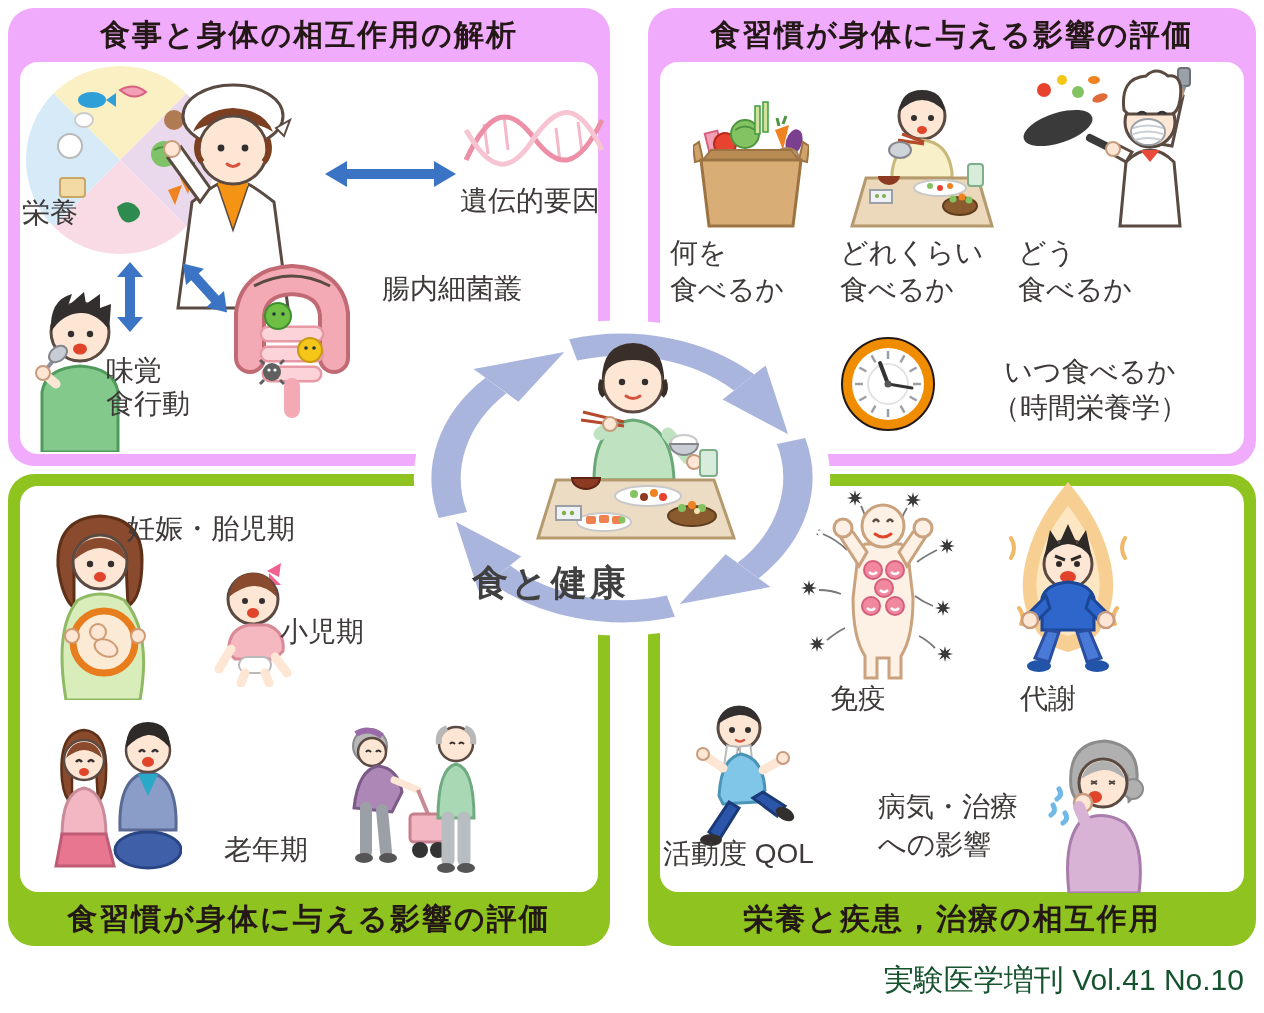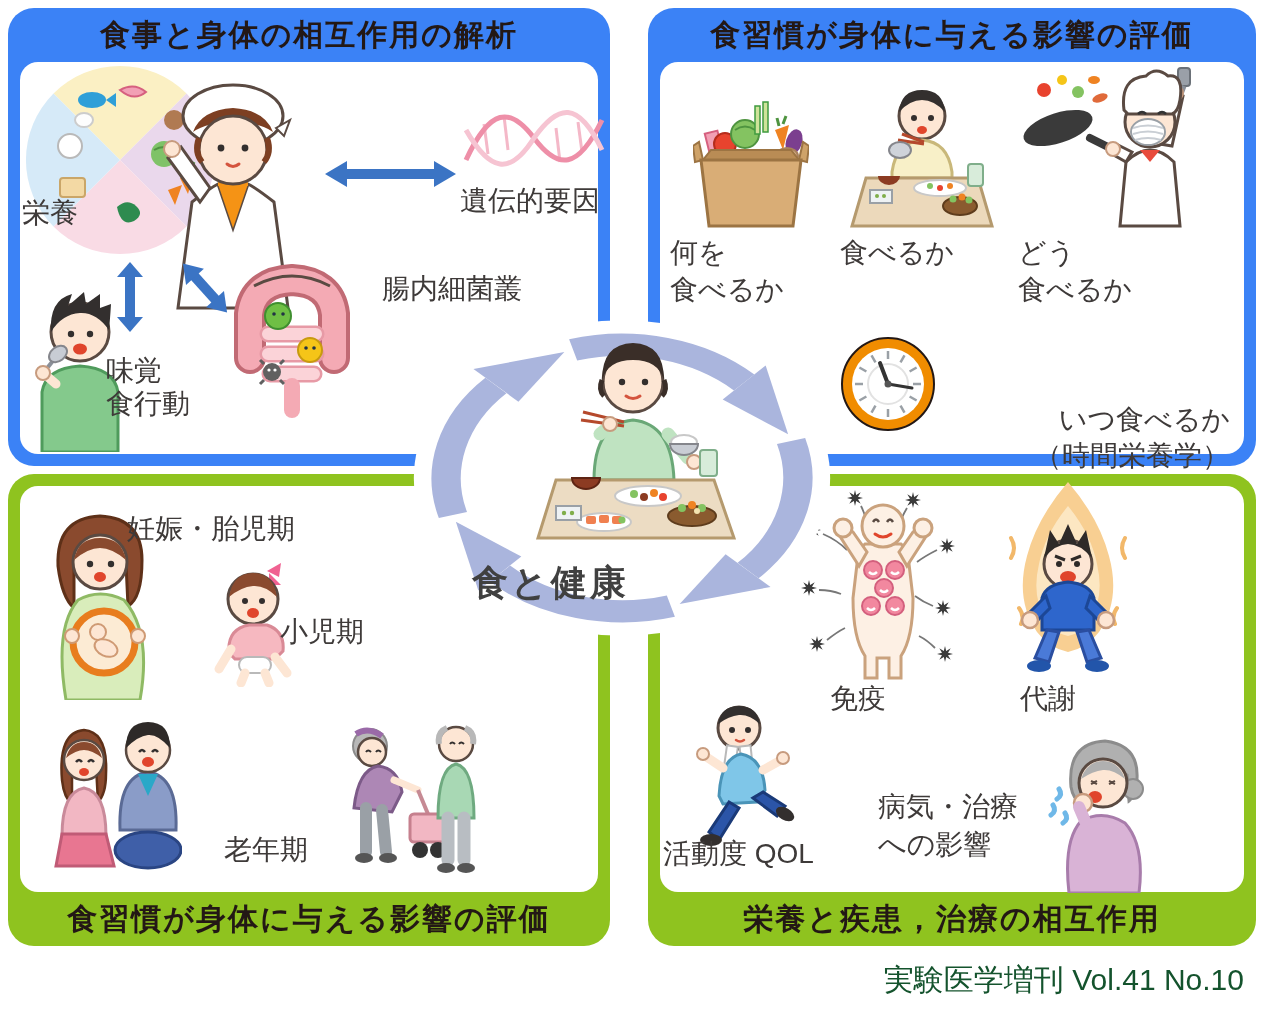--- a/index.html
+++ b/index.html
@@ -1,30 +1,30 @@
 <!DOCTYPE html>
 <html><head>
 <meta charset="utf-8">
 <style>
   html,body{margin:0;padding:0;background:#fff;}
   #stage{position:relative;width:1264px;height:1013px;background:#fff;
          font-family:"Liberation Sans","DejaVu Sans",sans-serif;overflow:hidden;}
   .q{position:absolute;border-radius:26px;}
-  .q.yellow{background:#3b82f6;}
+  .q.yellow{background:#f0abfc;}
   .q.green{background:#8fc31f;}
   .q-inner{position:absolute;left:12px;right:12px;background:#fff;border-radius:18px;}
   .yellow .q-inner{top:54px;bottom:12px;}
   .green .q-inner{top:12px;bottom:54px;}
   .q-title{position:absolute;left:0;right:0;height:54px;line-height:54px;text-align:center;
            font-size:30px;font-weight:700;color:#231815;letter-spacing:2px;white-space:nowrap;}
   .yellow .q-title{top:0;}
   .green .q-title{bottom:0;}
   .lbl{position:absolute;color:#3e3a39;font-size:28px;font-weight:500;
        text-align:left;line-height:37px;white-space:nowrap;}
-  .lbl.left{text-align:right;margin-top:48px;}
+  .lbl.left{text-align:center;}
   .art{position:absolute;}
   #center-label{position:absolute;left:472px;top:559px;width:320px;text-align:left;
                 font-size:36px;font-weight:700;color:#404040;letter-spacing:3px;z-index:7;}
   #caption{position:absolute;left:744px;top:960px;width:500px;text-align:right;
            font-size:30px;color:#14532d;font-weight:500;z-index:2;}
 </style>
 </head>
 <body>
 
 <div id="stage">
@@ -183,20 +183,21 @@
       <rect x="30" y="110" width="22" height="13" fill="#eef2f4" stroke="#9aa0a6" stroke-width="2"></rect>
       <circle cx="37" cy="116" r="2" fill="#7fae4a"></circle>
         <circle cx="44" cy="116" r="2" fill="#7fae4a"></circle>
       <rect x="128" y="84" width="15" height="22" rx="3" fill="#d8ecda" stroke="#7fae8a" stroke-width="2"></rect>
       <ellipse cx="120" cy="126" rx="17" ry="9" fill="#8a5b2f" stroke="#5e3c1c" stroke-width="2"></ellipse>
       <circle cx="113" cy="119" r="3.5" fill="#84c361"></circle>
         <circle cx="122" cy="117" r="3.5" fill="#ef8322"></circle>
         <circle cx="129" cy="120" r="3.5" fill="#84c361"></circle>
     </svg>
     <div class="lbl" style="left:192px;top:226px;width:164px">
+      <div>どれくらい</div>
       <div>食べるか</div>
     </div>
 
     <svg class="art" style="left:352px;top:58px" width="200" height="166" viewBox="0 0 200 166">
       <circle cx="44" cy="24" r="7" fill="#e8432e"></circle>
         <circle cx="62" cy="14" r="5" fill="#f5c518"></circle>
       <circle cx="78" cy="26" r="6" fill="#84c361"></circle>
         <ellipse cx="94" cy="14" rx="6" ry="4" fill="#ef8322"></ellipse>
       <ellipse cx="100" cy="32" rx="8" ry="4" fill="#e06a3a" transform="rotate(-20 100 32)"></ellipse>
       <ellipse cx="58" cy="62" rx="36" ry="15" fill="#3a3a3a" transform="rotate(-18 58 62)"></ellipse>

